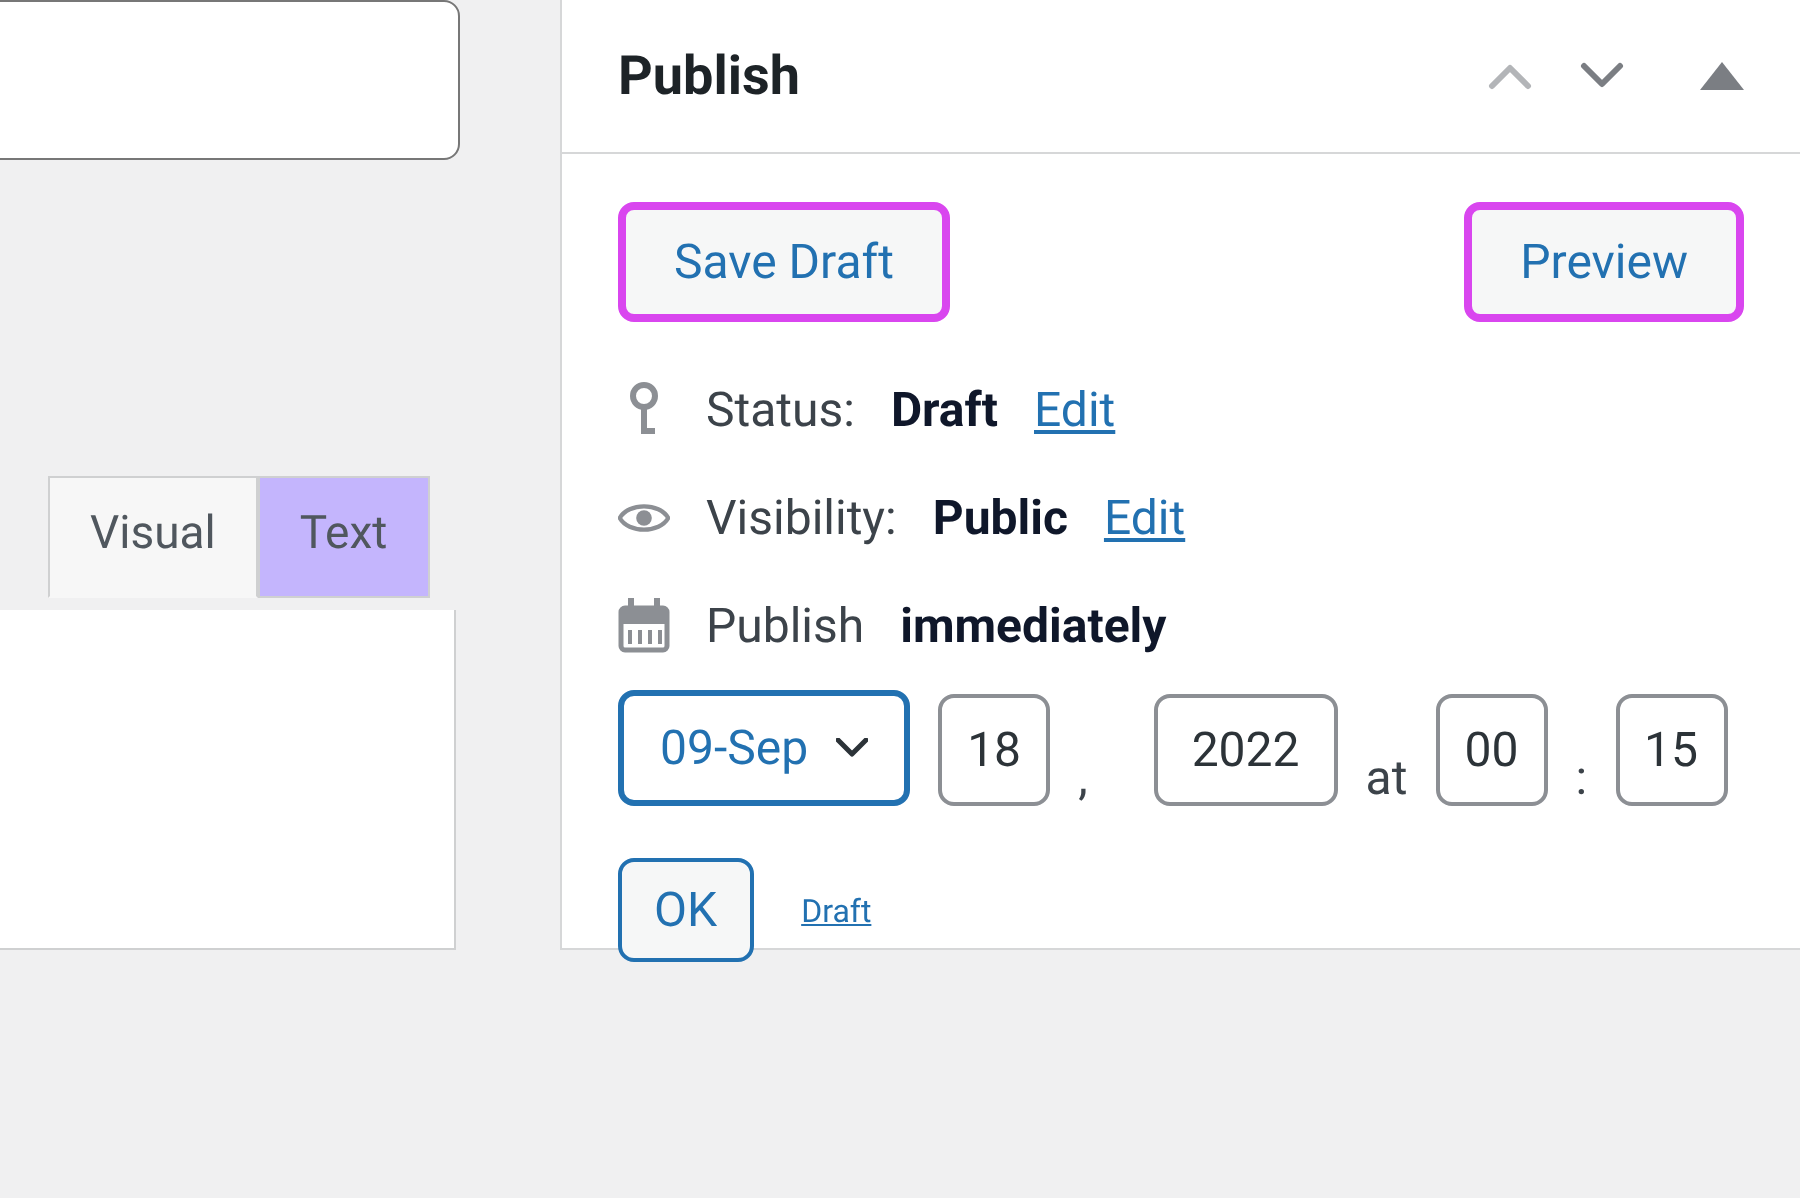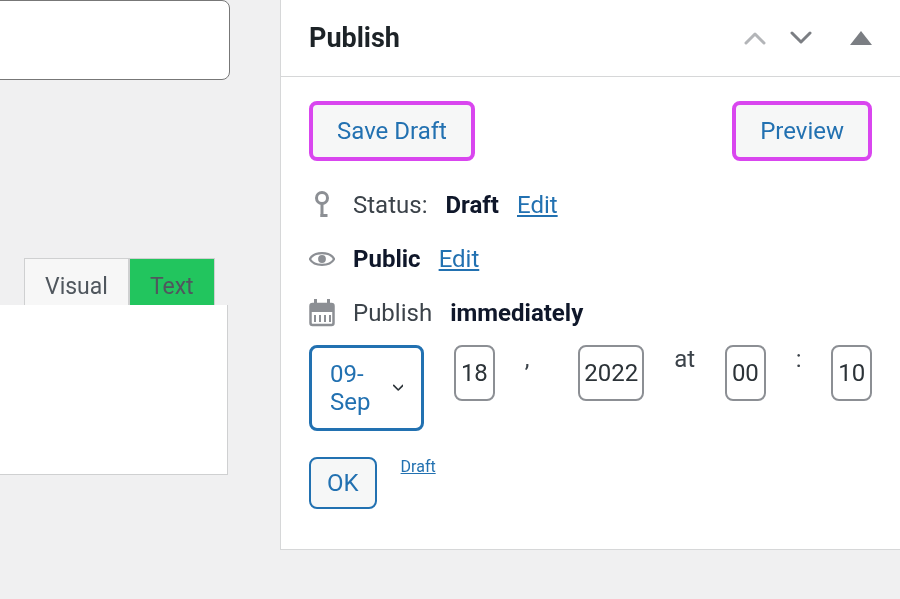--- a/index.html
+++ b/index.html
@@ -16,49 +16,49 @@
   .title-box {
     position: absolute;
     left: -10px; top: 0;
     width: 240px; height: 80px;
     background: #fff;
     border: 1px solid #777;
     border-radius: 8px;
   }
   .editor-tabs {
     position: absolute;
-    left: 24px; top: 258px;
+    left: 24px; top: 238px;
     display: flex;
   }
   .editor-tabs .tab {
     padding: 14px 20px 18px 20px;
     font-size: 23px;
     color: #50575e;
-    background: #22c55e;
+    background: #c4b5fd;
     border: 1px solid #cfd0d1;
     cursor: pointer;
   }
   .editor-tabs .tab.active {
     background: #f7f7f7;
     border-bottom-color: #f7f7f7;
   }
   .editor-body {
     position: absolute;
     left: -10px; top: 305px;
     width: 238px; height: 170px;
     background: #fff;
     border: 1px solid #cfd0d1;
     border-top: none;
   }
 
   
   .metabox {
     position: absolute;
     right: 0; top: 0;
-    width: 620px; height: 550px;
+    width: 620px; height: 475px;
     background: #fff;
     border-left: 1px solid #d6d7d8;
     border-bottom: 1px solid #d6d7d8;
   }
   .mb-header {
     display: flex;
     align-items: center;
     justify-content: space-between;
     padding: 22px 28px 22px 28px;
     border-bottom: 1px solid #d6d7d8;
@@ -128,22 +128,22 @@
   .link {
     color: #2271b1;
     text-decoration: underline;
     cursor: pointer;
     font-weight: 400;
   }
 
   
   .date-row {
     display: flex;
-    align-items: flex-start;
-    gap: 30px;
+    align-items: flex-end;
+    gap: 14px;
     font-size: 24px;
     color: #3c434a;
     margin-bottom: 26px;
     flex-wrap: nowrap;
   }
   .select {
     display: inline-flex;
     align-items: center;
     gap: 14px;
     padding: 12px 18px;
@@ -164,21 +164,21 @@
     font-size: 24px;
     padding: 12px 0;
     text-align: center;
     color: #2c3338;
   }
   .inp.w56  { width: 56px; }
   .inp.w92  { width: 92px; margin-left: 19px; }
 
   .ok-row {
     display: flex;
-    align-items: flex-start;
+    align-items: center;
     gap: 24px;
   }
   .ok-btn {
     padding: 10px 16px;
     font-size: 24px;
     color: #2271b1;
     background: #f6f7f7;
     border: 2px solid #2271b1;
     border-radius: 8px;
     cursor: pointer;
@@ -229,20 +229,21 @@
       <span class="link">Edit</span>
     </div>
 
     <div class="sect">
       <span class="icon">
         <svg width="30" height="20" viewBox="0 0 30 20">
           <path d="M1 10 C6 1 24 1 29 10 C24 19 6 19 1 10 Z" fill="none" stroke="#8c8f94" stroke-width="2.5"></path>
           <circle cx="15" cy="10" r="4.5" fill="#8c8f94"></circle>
         </svg>
       </span>
+      <span class="txt">Visibility:</span>
       <span class="val">Public</span>
       <span class="link">Edit</span>
     </div>
 
     <div class="sect" style="margin-bottom:18px;">
       <span class="icon">
         <svg width="26" height="28" viewBox="0 0 26 28">
           <rect x="1.5" y="5" width="23" height="21" rx="2" fill="none" stroke="#8c8f94" stroke-width="2.5"></rect>
           <rect x="1.5" y="5" width="23" height="8" fill="#8c8f94"></rect>
           <rect x="5" y="0" width="3" height="7" fill="#8c8f94"></rect>
@@ -263,21 +264,21 @@
         <svg class="caret" viewBox="0 0 16 10">
           <polyline points="1,1 8,8 15,1" fill="none" stroke="#2c3338" stroke-width="2.5" stroke-linecap="round" stroke-linejoin="round"></polyline>
         </svg>
       </div>
       <div class="inp w56">18</div>
       <span>,</span>
       <div class="inp w92">2022</div>
       <span>at</span>
       <div class="inp w56">00</div>
       <span>:</span>
-      <div class="inp w56">10</div>
+      <div class="inp w56">15</div>
     </div>
 
     <div class="ok-row">
       <div class="ok-btn">OK</div>
       <span class="link">Draft</span>
     </div>
 
   </div>
 </div>
 

